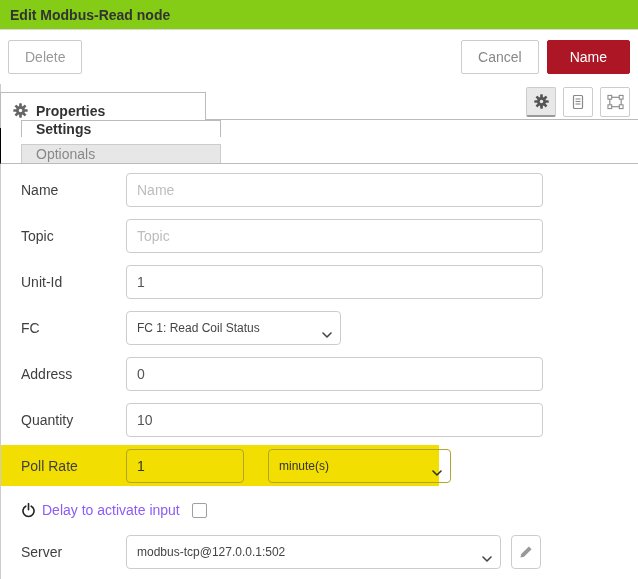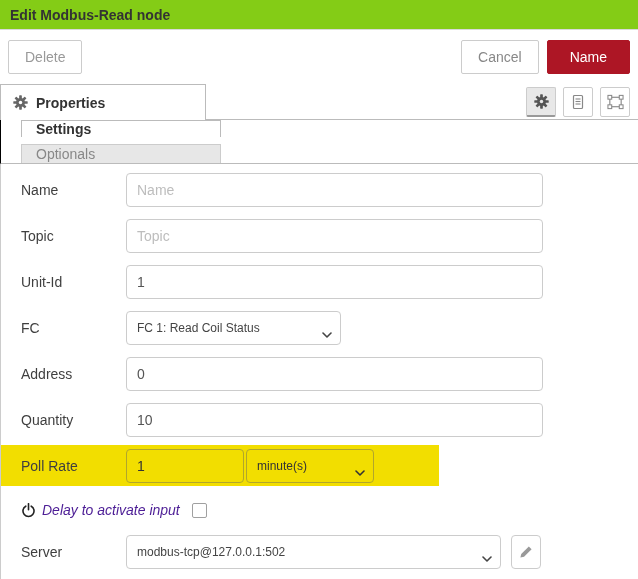--- a/index.html
+++ b/index.html
@@ -15,21 +15,21 @@
   .btn { height:34px; padding:0 16px; background:#fff; border:1px solid #ccc;
     border-radius:2px; font-size:14px; font-family:inherit; cursor:pointer; }
   .btn-delete { color:#999; }
   .btn-group { margin-left:auto; display:flex; gap:8px; }
   .btn-cancel { color:#888; }
   .btn-done { background:#AD1625; border-color:#AD1625; color:#fff; padding:0 22px; }
 
   
   .tray-bar { position:relative; height:36px; border-bottom:1px solid #bbb;
     border-left:1px solid #ccc; }
-  .props-tab { position:absolute; left:-1px; top:0; width:206px; height:36px;
+  .props-tab { position:absolute; left:-1px; top:8px; width:206px; height:36px;
     background:#fff; border:1px solid #bbb; border-bottom:none;
     display:flex; align-items:center; gap:8px; padding-left:12px; font-weight:bold; color:#333; }
   .tray-icons { position:absolute; right:8px; top:3px; display:flex; gap:7px; }
   .icon-btn { width:30px; height:30px; border:1px solid #ccc; border-radius:2px;
     background:#fff; display:flex; align-items:center; justify-content:center; cursor:pointer; }
   .icon-btn.active { background:#e8e8e8; border-bottom:2px solid #999; }
 
   
   .inner-tabs { display:flex; align-items:flex-start; gap:8px; height:44px;
     padding-left:20px; border-bottom:1px solid #bbb; border-left:1px solid #000000;flex-direction:column; }
@@ -51,30 +51,30 @@
     border:1px solid #ccc; border-radius:4px; background:#fff; padding:0 26px 0 10px;
     font-size:12px; color:#444; font-family:inherit; cursor:pointer; }
   .chev { position:absolute; right:9px; top:14px; pointer-events:none; }
 
   
   .row-pollrate { position:relative; }
   .row-pollrate::before { content:""; position:absolute; left:-20px; top:-4px;
     width:438px; height:41px; background:#f2de00; z-index:0; }
   .row-pollrate > * { position:relative; z-index:1; }
   .row-pollrate .text-input { width:118px; background:transparent; border-color:#b1a62c; color:#333; }
-  .row-pollrate .select-wrap { width:128px; margin-left:2px; }
+  .row-pollrate .select-wrap { width:183px; margin-left:24px; }
   .row-pollrate select { background:transparent; border-color:#b1a62c; color:#333; }
 
   .sel-fc { width:215px; }
   .sel-server { width:375px; }
 
   
   .row-delay { height:30px; display:flex; align-items:center; margin:0 20px 10px 20px; }
   .row-delay .pwr { margin-right:6px; display:flex; }
-  .row-delay label { color:#4c1d95;font-style:italic; }
+  .row-delay label { color:#8b5cf6; }
   .cb { appearance:none; -webkit-appearance:none; width:15px; height:15px;
     border:1px solid #a0a0a0; border-radius:2px; background:#fff; margin-left:12px; cursor:pointer; }
 
   .edit-btn { width:30px; height:34px; margin-left:10px; border:1px solid #ccc;
     border-radius:4px; background:#fff; display:flex; align-items:center;
     justify-content:center; cursor:pointer; }
 </style>
 </head>
 <body>
 

